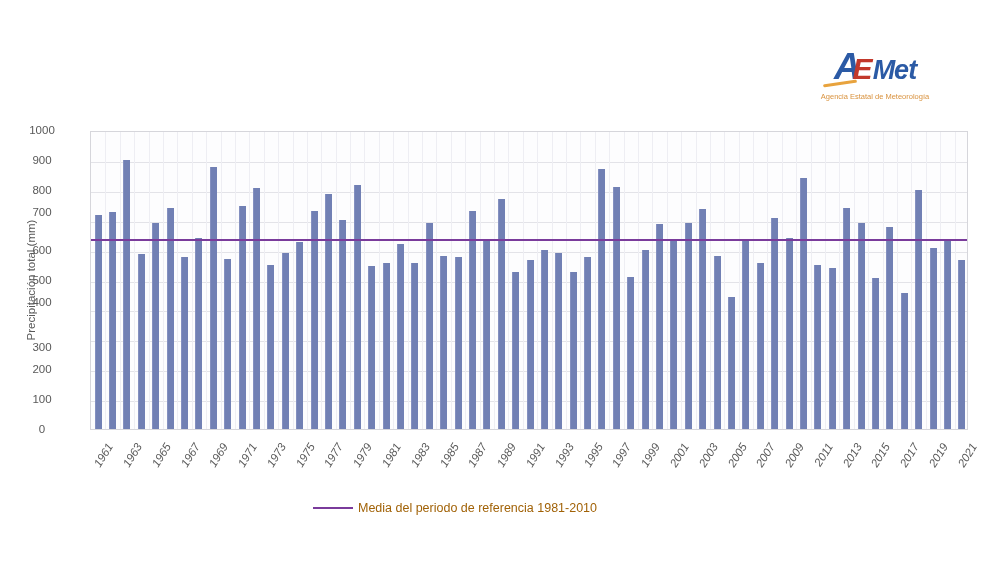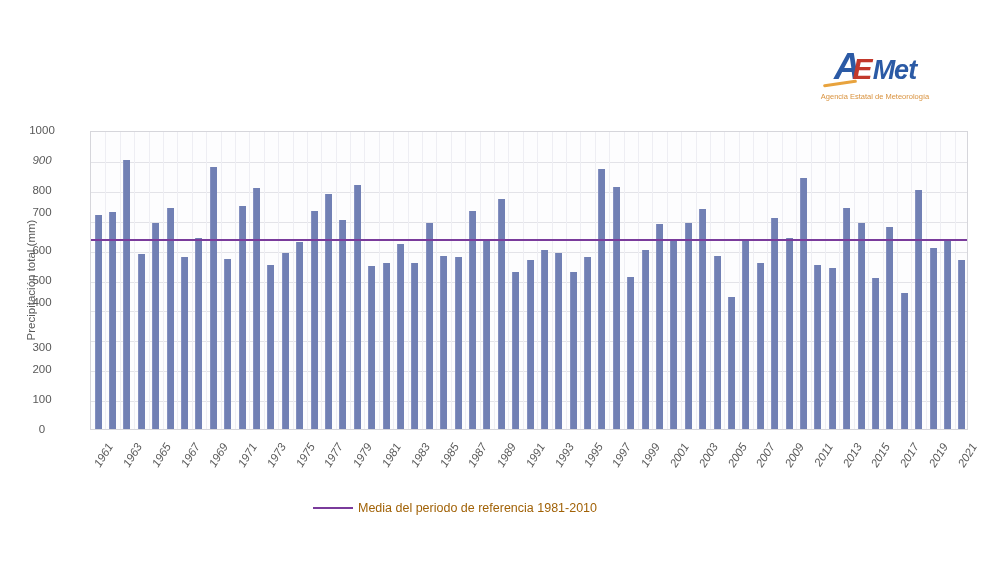--- a/index.html
+++ b/index.html
@@ -67,21 +67,21 @@
   <div class="ylabels">
       <div class="ylabel" style="top: 292px;">0</div>
       <div class="ylabel" style="top: 262.1px;">100</div>
       <div class="ylabel" style="top: 232.2px;">200</div>
       <div class="ylabel" style="top: 210px;">300</div>
       <div class="ylabel" style="top: 165px;">400</div>
       <div class="ylabel" style="top: 142.5px;">500</div>
       <div class="ylabel" style="top: 112.6px;">600</div>
       <div class="ylabel" style="top: 75px;">700</div>
       <div class="ylabel" style="top: 52.8px;">800</div>
-      <div class="ylabel" style="top: 22.9px; font-style: italic;">900</div>
+      <div class="ylabel" style="top: 22.9px;">900</div>
       <div class="ylabel" style="top: -7px;">1000</div>
     </div>
 
   <div class="plot-area">
       <div class="hgrid" style="top: 269.1px;"></div>
       <div class="hgrid" style="top: 239.2px;"></div>
       <div class="hgrid" style="top: 209.3px;"></div>
       <div class="hgrid" style="top: 179.4px;"></div>
       <div class="hgrid" style="top: 149.5px;"></div>
       <div class="hgrid" style="top: 119.6px;"></div>

